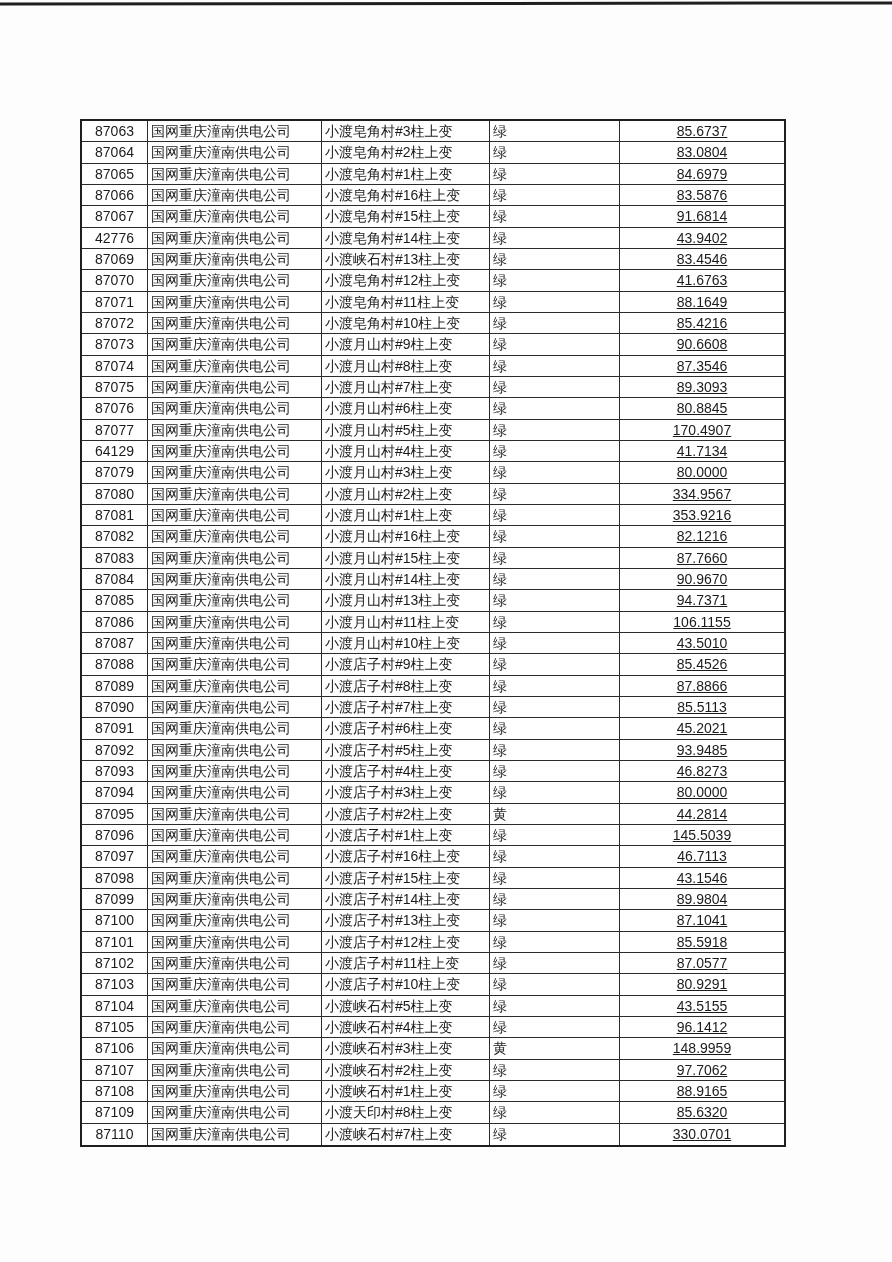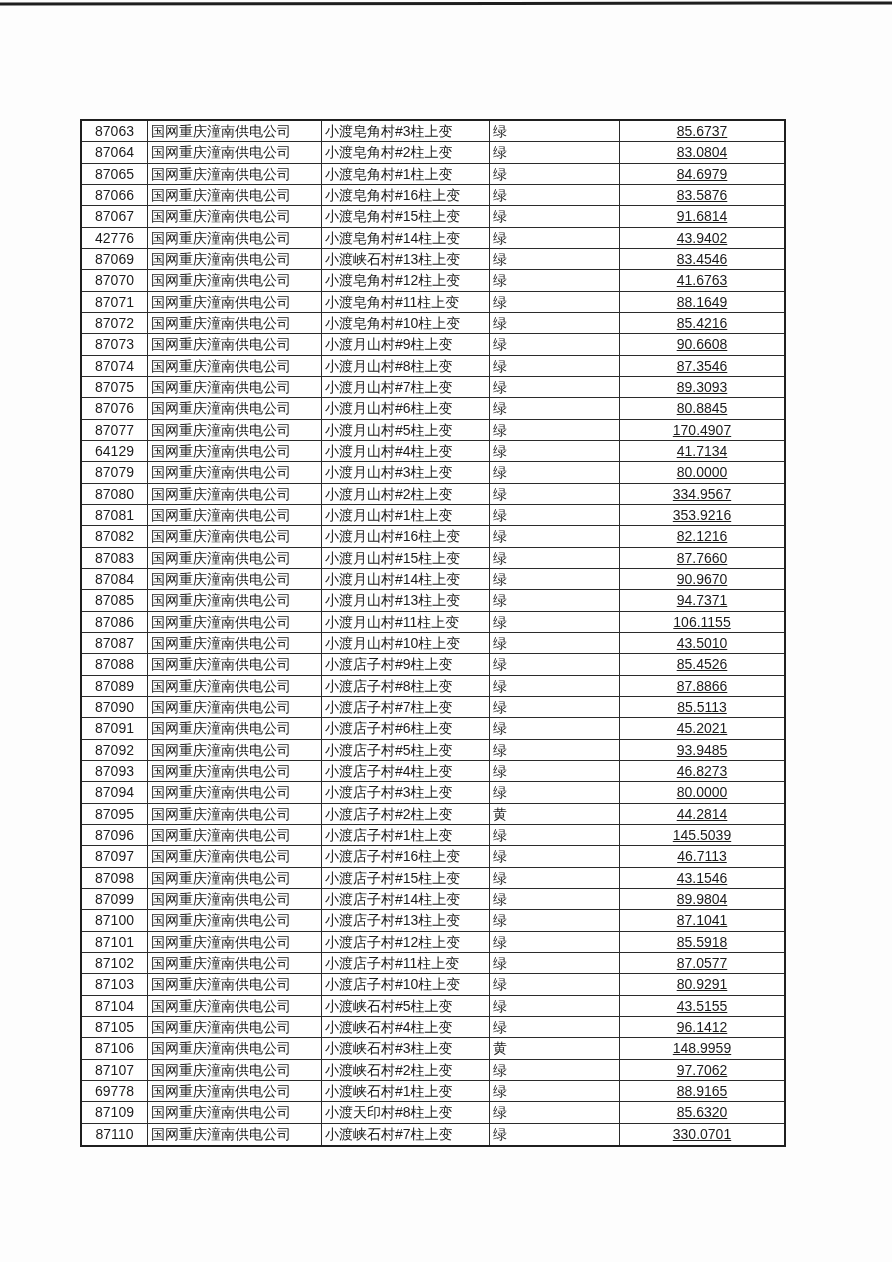--- a/index.html
+++ b/index.html
@@ -278,21 +278,21 @@
     <div class="cell col-0">87106</div>
     <div class="cell col-1">国网重庆潼南供电公司</div>
     <div class="cell col-2">小渡峡石村#3柱上变</div>
     <div class="cell col-3">黄</div>
     <div class="cell col-4">148.9959</div>
     <div class="cell col-0">87107</div>
     <div class="cell col-1">国网重庆潼南供电公司</div>
     <div class="cell col-2">小渡峡石村#2柱上变</div>
     <div class="cell col-3">绿</div>
     <div class="cell col-4">97.7062</div>
-    <div class="cell col-0">69778</div>
+    <div class="cell col-0">87108</div>
     <div class="cell col-1">国网重庆潼南供电公司</div>
     <div class="cell col-2">小渡峡石村#1柱上变</div>
     <div class="cell col-3">绿</div>
     <div class="cell col-4">88.9165</div>
     <div class="cell col-0">87109</div>
     <div class="cell col-1">国网重庆潼南供电公司</div>
     <div class="cell col-2">小渡天印村#8柱上变</div>
     <div class="cell col-3">绿</div>
     <div class="cell col-4">85.6320</div>
     <div class="cell col-0">87110</div>

